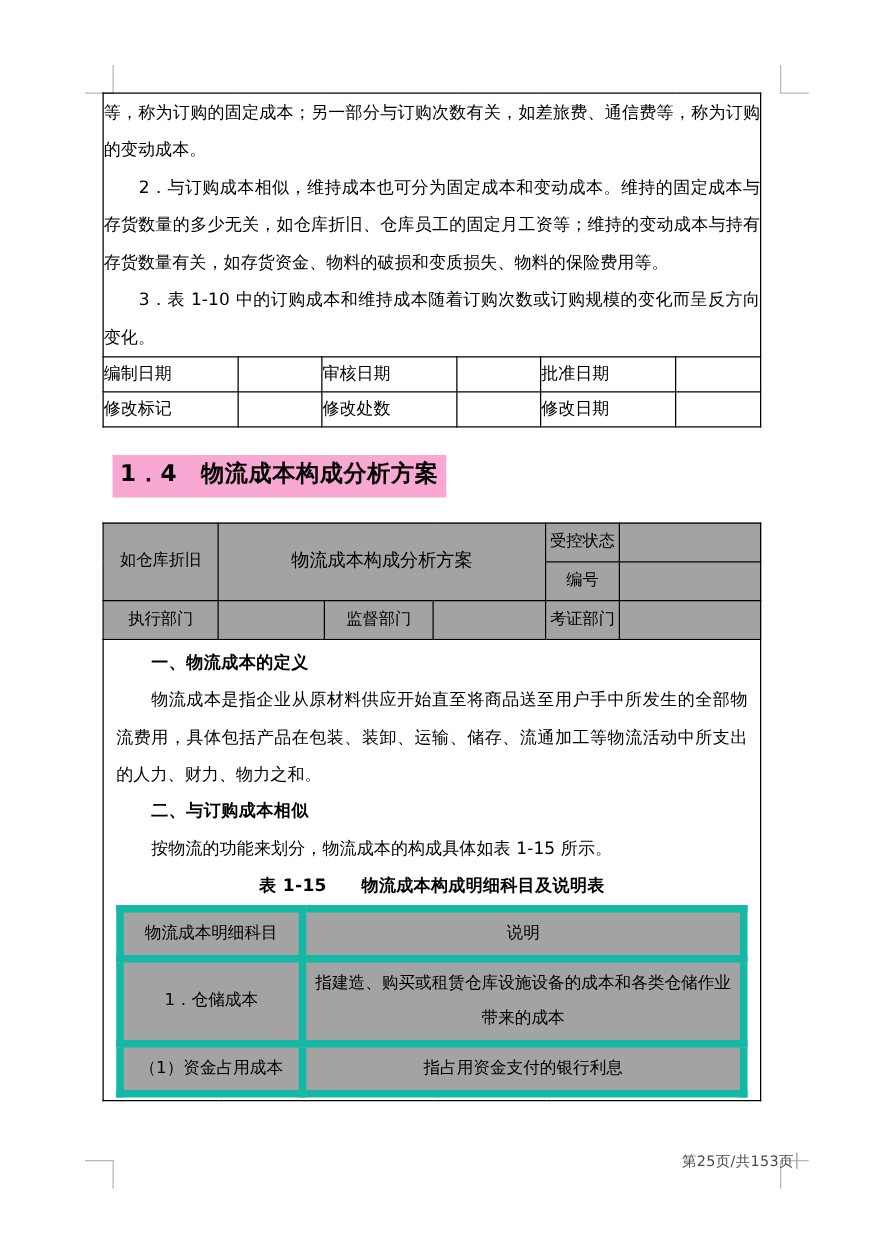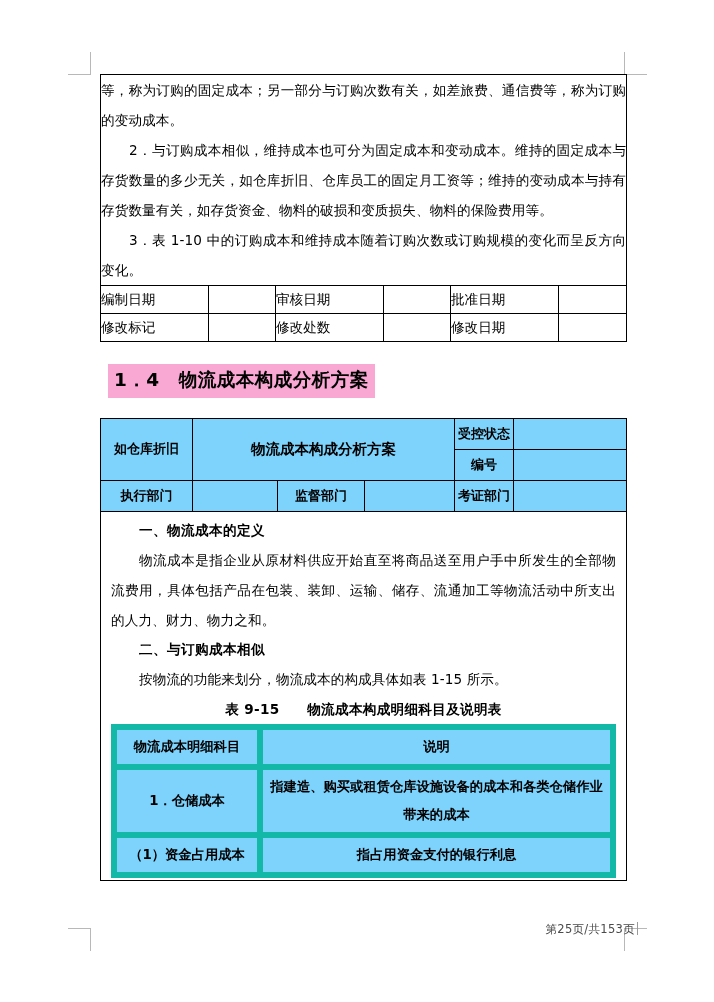--- a/index.html
+++ b/index.html
@@ -44,21 +44,21 @@
   .crop-bl .v { left: 22px; top: 8px;  width: 1px; height: 23px; }
   .crop-bl .h { left: 0;   top: 8px;  width: 23px; height: 1px; }
 
   .crop-br { left: 616px; top: 920px; }
   .crop-br .v { left: 8px;  top: 8px;  width: 1px; height: 23px; }
   .crop-br .h { left: 8px;  top: 8px;  width: 23px; height: 1px; }
 
   
   .content {
     position: absolute;
-    left: 100px;
+    left: 82px;
     top: 74px;
     width: 526px;
   }
 
   
   table.doc-table {
     border-collapse: collapse;
     width: 526px;
     table-layout: fixed;
   }
@@ -105,23 +105,23 @@
     line-height: 1.55;
     padding: 2px 6px 3px 6px;
     letter-spacing: 0.5px;
     font-family: "DejaVu Sans", "Liberation Sans", sans-serif;
   }
 
   
   table.plan-table { border-collapse: collapse; width: 526px; table-layout: fixed; }
   table.plan-table td {
     border: 1px solid #000000;
-    background: #7dd3fc;
+    background: #a3a3a3;
     font-size: 13px;
-    font-weight: bold;
+    font-weight: normal;
     text-align: center;
     padding: 2px 3px;
     line-height: 26px;
   }
   td.plan-title {
     font-size: 14.5px !important;
   }
   td.plan-blank { background: #e9e9e9; }
   .stack-label { line-height: 26px; }
 
@@ -283,21 +283,21 @@
           <td class="stack-label">考证部门</td>
           <td class="plan-blank"></td>
         </tr>
 
         <tr>
           <td colspan="6" class="prose-cell" style="background:#ffffff; font-weight:normal; text-align:left; padding:4px 10px 2px 10px;">
             <p class="sec-head">一、物流成本的定义</p>
             <p class="p-body p-indent">物流成本是指企业从原材料供应开始直至将商品送至用户手中所发生的全部物流费用，具体包括产品在包装、装卸、运输、储存、流通加工等物流活动中所支出的人力、财力、物力之和。</p>
             <p class="sec-head">二、与订购成本相似</p>
             <p class="p-body p-indent">按物流的功能来划分，物流成本的构成具体如表 1-15 所示。</p>
-            <p class="tbl-caption">表 9-15　　物流成本构成明细科目及说明表</p>
+            <p class="tbl-caption">表 1-15　　物流成本构成明细科目及说明表</p>
 
             <table class="detail-table" style="width:100%">
               <colgroup>
                 <col style="width:146px">
                   <col style="width:auto">
               </colgroup>
               <tbody>
                 <tr>
                   <td class="dt-head">物流成本明细科目</td>
                   <td class="dt-head">说明</td>

